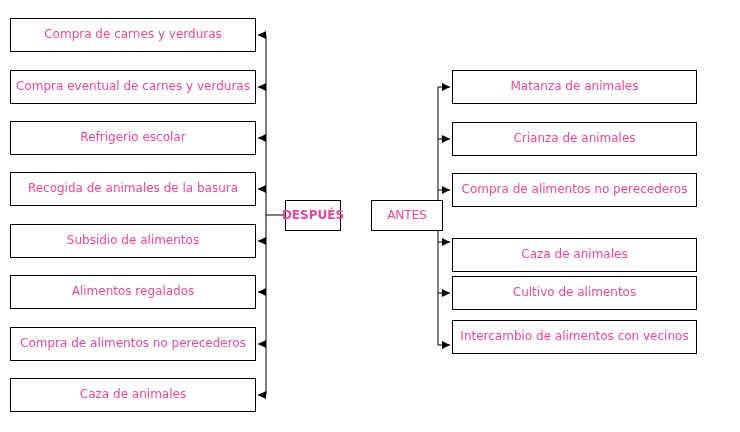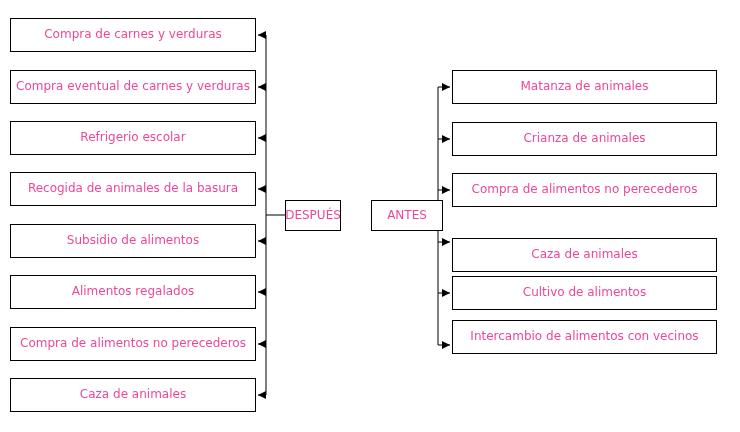--- a/index.html
+++ b/index.html
@@ -29,21 +29,21 @@
     display: flex;
     align-items: center;
     justify-content: center;
     text-align: center;
     font-size: 12px;
     color: #ec4899;
     padding: 0 4px;
     line-height: 1.1;
   }
   .left-box  { left: 10px;  width: 246px; height: 34px; }
-  .right-box { left: 452px; width: 265px; height: 34px; }
+  .right-box { left: 452px; width: 245px; height: 34px; }
   .center-node { height: 31px; font-size: 12px; }
 </style>
 </head>
 <body>
 
 <div class="canvas">
 
   <svg class="connectors" width="740" height="432" viewBox="0 0 740 432">
     <defs>
       <marker id="arrow" markerWidth="9" markerHeight="8" refX="8" refY="4" orient="auto" markerUnits="userSpaceOnUse">
@@ -74,21 +74,21 @@
 
   <div class="box left-box" style="top:18px">Compra de carnes y verduras</div>
   <div class="box left-box" style="top:70px">Compra eventual de carnes y verduras</div>
   <div class="box left-box" style="top:121px">Refrigerio escolar</div>
   <div class="box left-box" style="top:172px">Recogida de animales de la basura</div>
   <div class="box left-box" style="top:224px">Subsidio de alimentos</div>
   <div class="box left-box" style="top:275px">Alimentos regalados</div>
   <div class="box left-box" style="top:327px">Compra de alimentos no perecederos</div>
   <div class="box left-box" style="top:378px">Caza de animales</div>
 
-  <div class="box center-node" style="left:285px; top:200px; width:56px;">DESPUÉS</div>
+  <div class="box center-node" style="left:285px; top:200px; width:56px;font-weight:bold;">DESPUÉS</div>
   <div class="box center-node" style="left:371px; top:200px; width:72px;">ANTES</div>
 
   <div class="box right-box" style="top:70px">Matanza de animales</div>
   <div class="box right-box" style="top:122px">Crianza de animales</div>
   <div class="box right-box" style="top:173px">Compra de alimentos no perecederos</div>
   <div class="box right-box" style="top:238px">Caza de animales</div>
   <div class="box right-box" style="top:276px">Cultivo de alimentos</div>
   <div class="box right-box" style="top:320px">Intercambio de alimentos con vecinos</div>
 
 </div>

